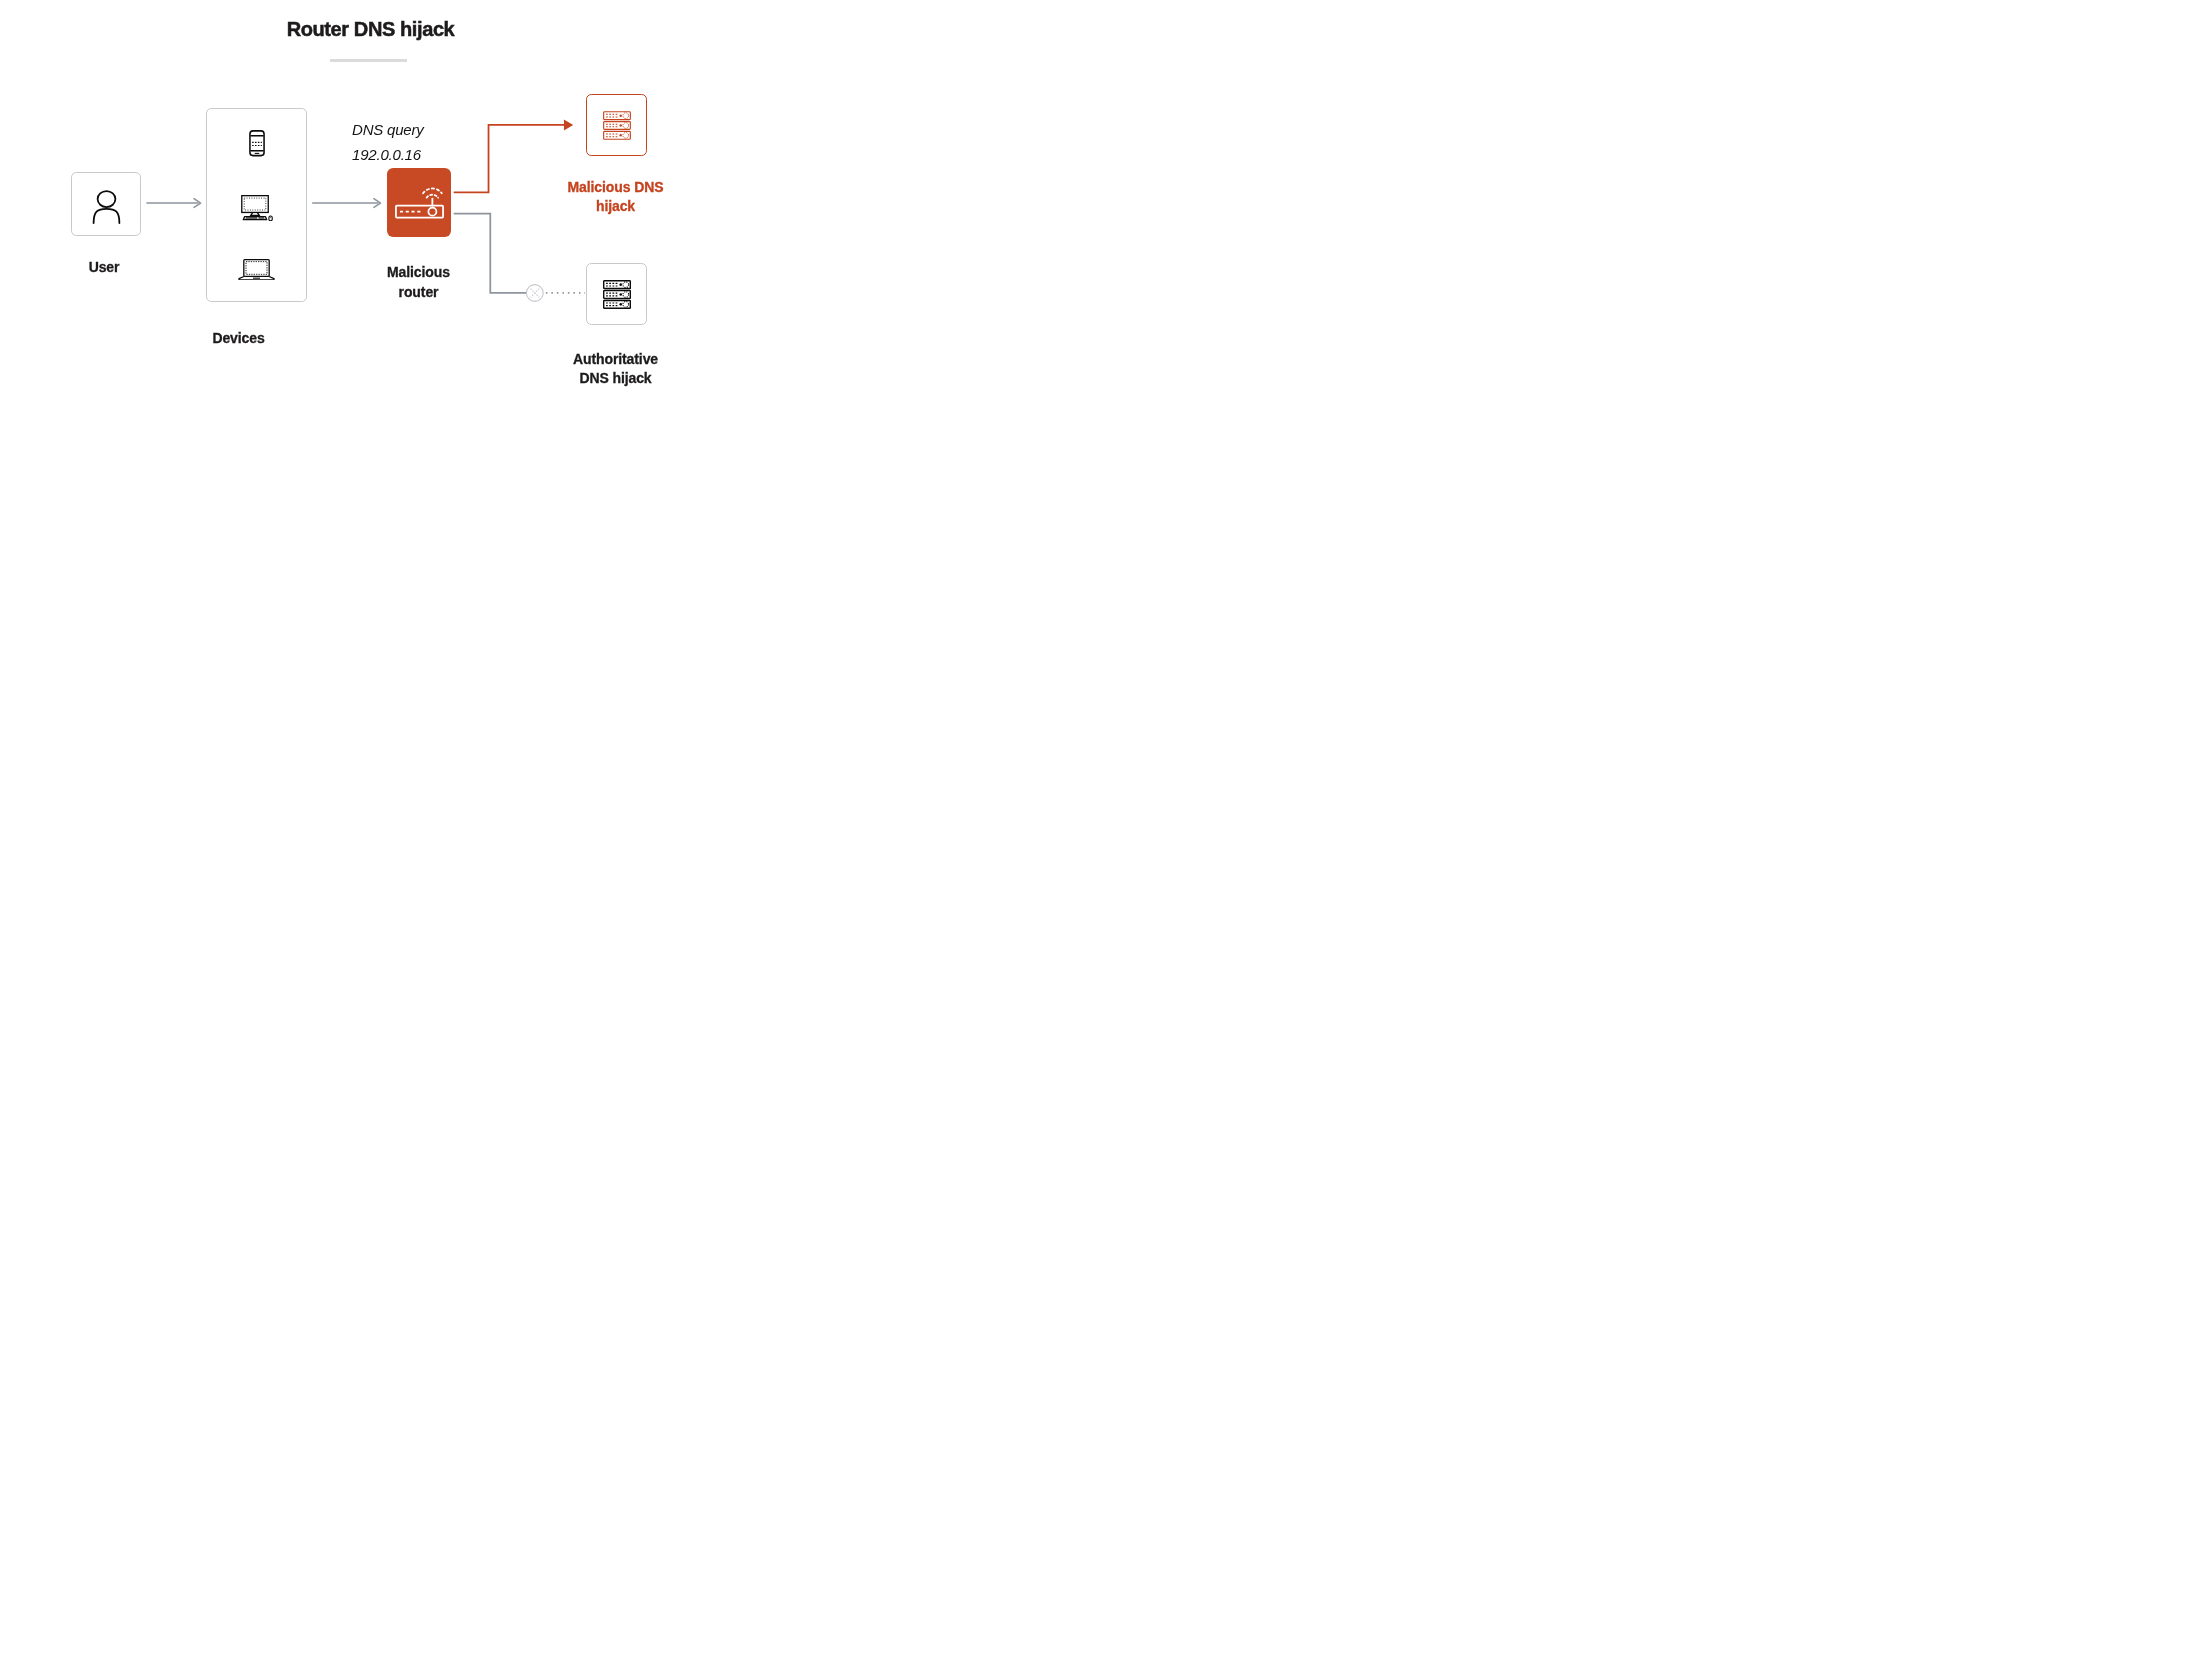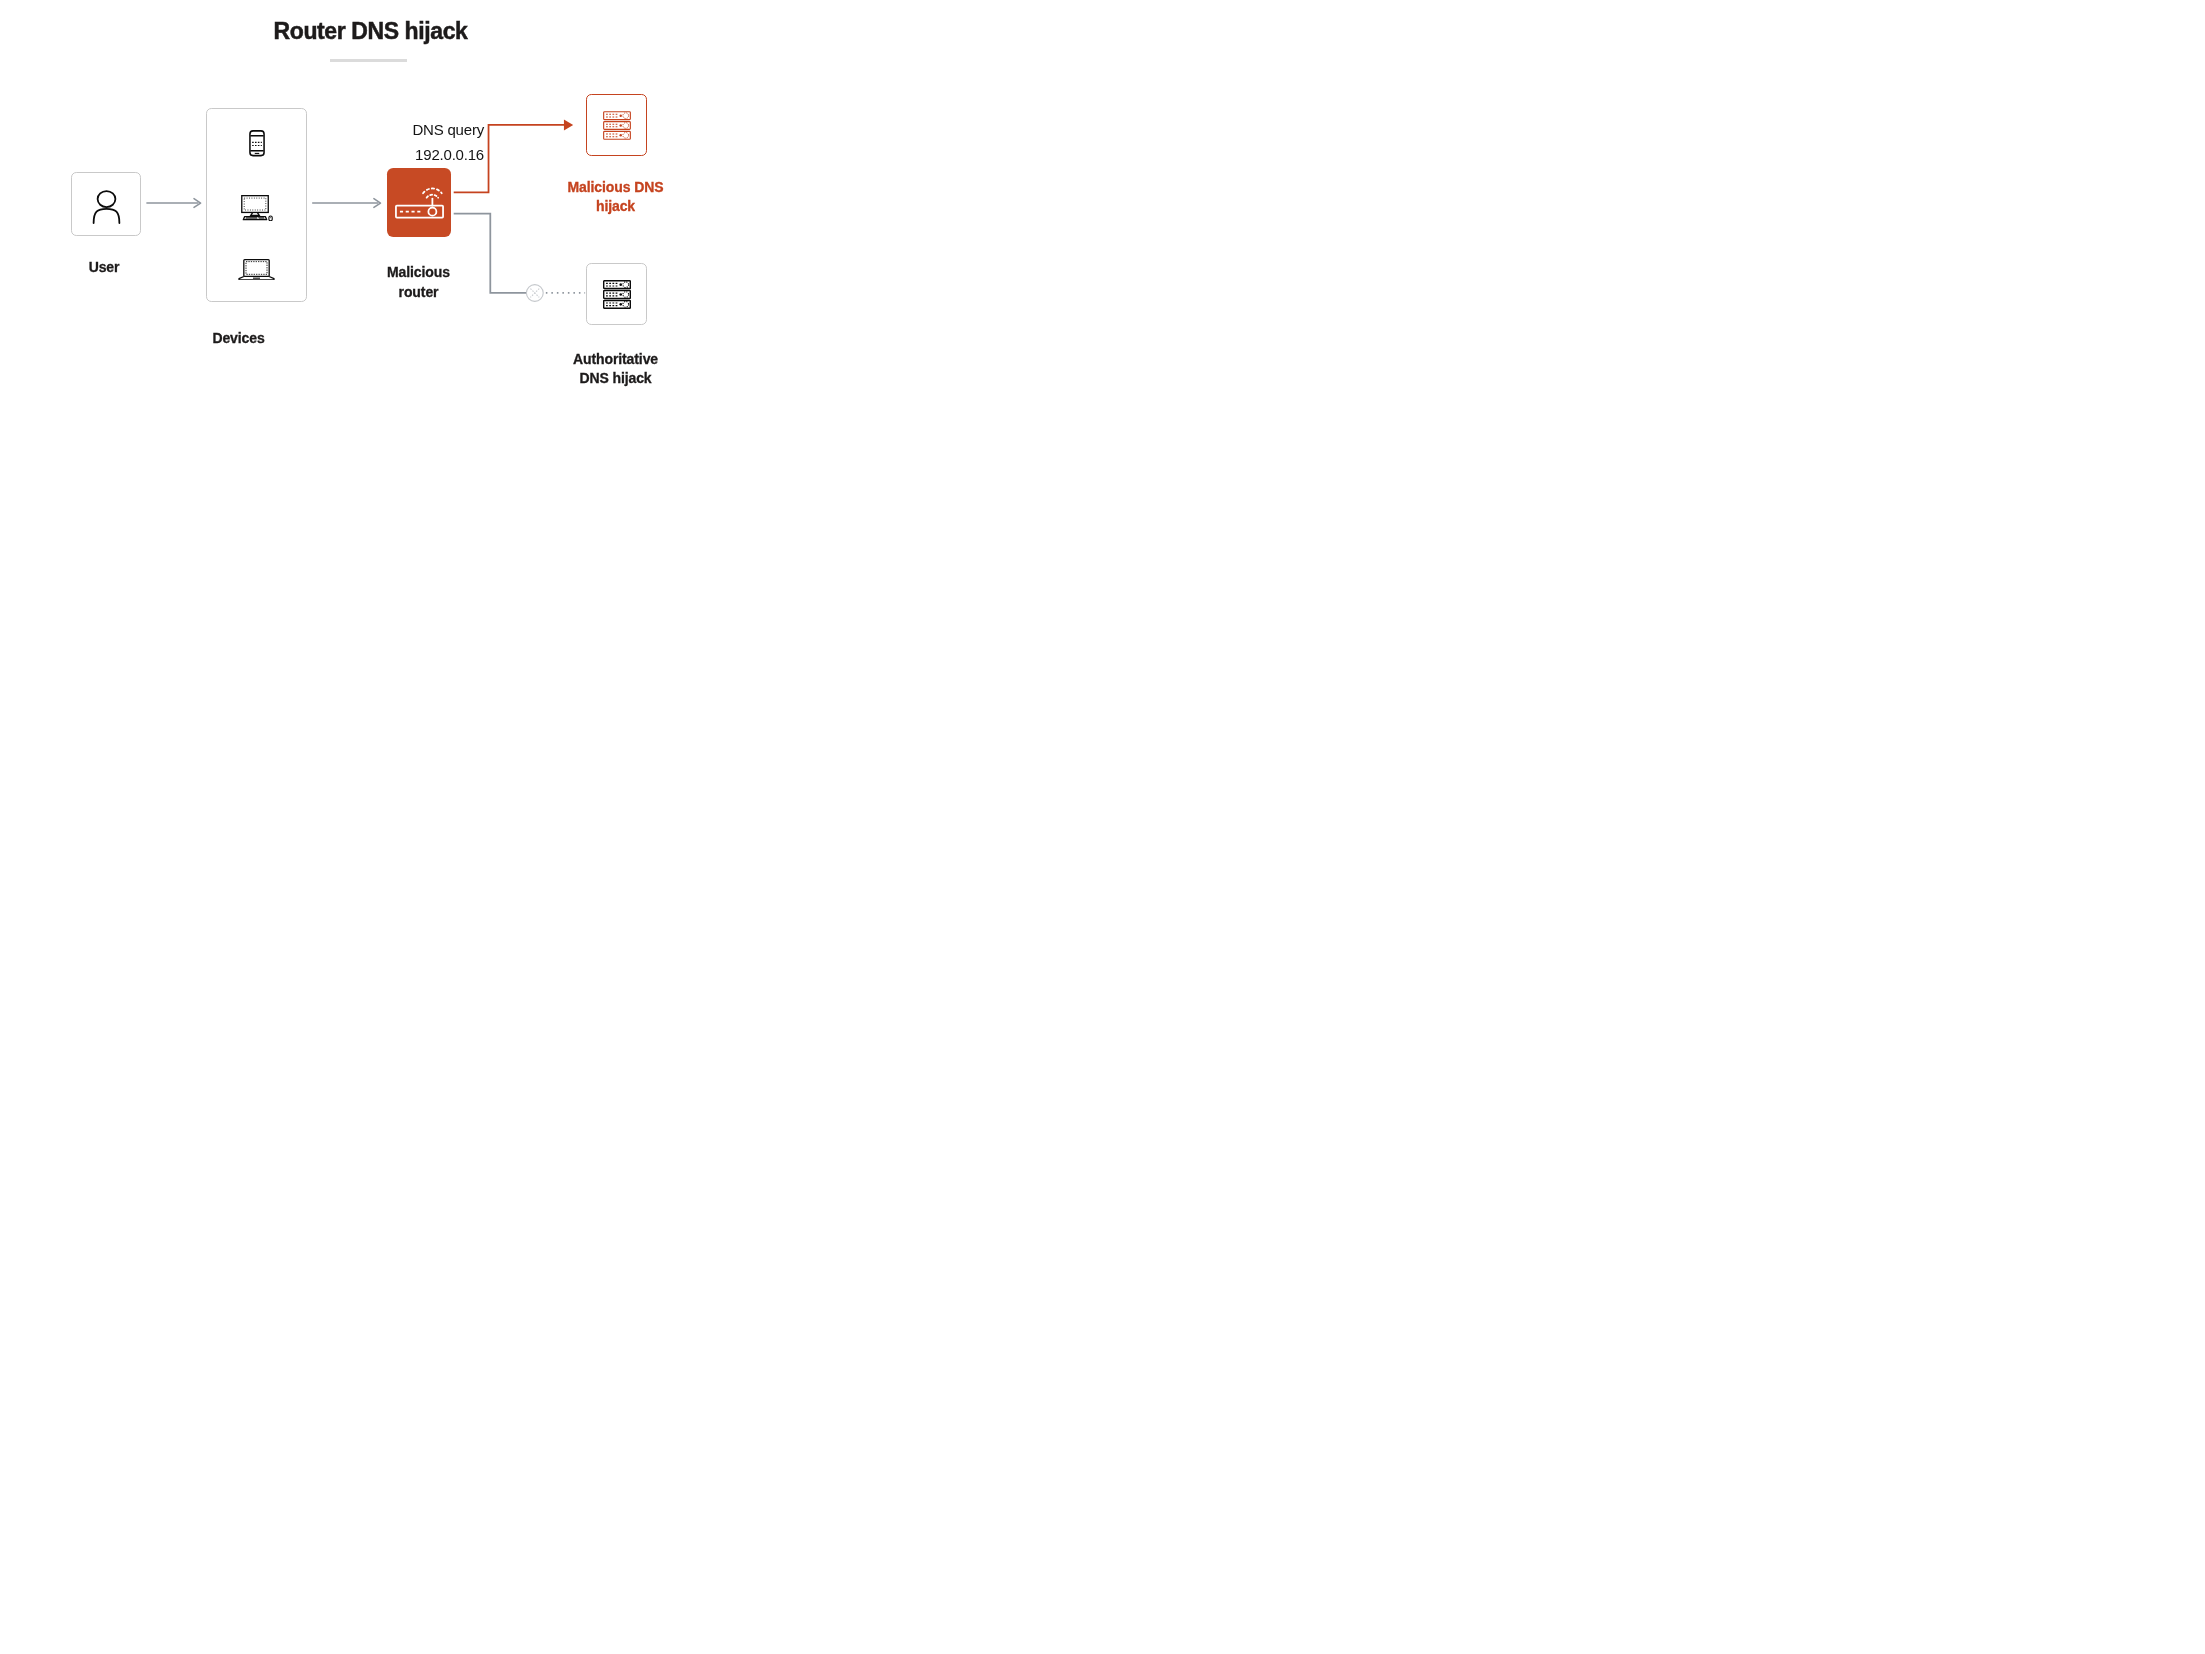--- a/index.html
+++ b/index.html
@@ -16,21 +16,21 @@
   .canvas{
     position:relative;
     width:735px;height:414px;
     background:var(--background);
     font-family:"Liberation Sans","DejaVu Sans",sans-serif;
     overflow:hidden;
   }
   .title{
     position:absolute;top:17.6px;left:0;width:741px;
     text-align:center;
-    font-size:23px;font-weight:700;letter-spacing:-0.4px;
+    font-size:20px;font-weight:700;letter-spacing:-0.4px;
     color:var(--text-black);
     -webkit-text-stroke:0.5px var(--text-black);
   }
   .title-underline{
     position:absolute;left:330px;top:59px;width:77px;height:3.1px;
     background:var(--underline-gray);
   }
   .node{
     position:absolute;background:#fff;
     border:0.9px solid var(--box-border-gray);
@@ -50,21 +50,21 @@
     line-height:19.4px;
     margin-top:15px;
   }
   .label-user{left:60px;top:243px;width:88px;}
   .label-devices{left:188px;top:314px;width:101px;}
   .label-router{left:357px;top:247px;width:123px;line-height:20px;}
   .label-malicious{left:545px;top:163px;width:141px;line-height:18.5px;color:var(--accent-red);-webkit-text-stroke:0.3px var(--accent-red);}
   .label-auth{left:545px;top:335px;width:141px;line-height:18.5px;}
   .dns-annotation{
     position:absolute;left:352px;top:117px;width:132px;
-    text-align:right;font-size:15px;font-weight:400;
+    text-align:left;font-style:italic;font-size:15px;font-weight:400;
     color:#141414;line-height:25px;letter-spacing:-0.2px;
   }
   .conn-layer{position:absolute;left:0;top:0;width:735px;height:414px;pointer-events:none;}
   .stroke-gray{stroke:var(--connector-gray);}
   .stroke-red{stroke:var(--accent-red);}
   .fill-red{fill:var(--accent-red);}
   .icon-black{stroke:#0B0B0B;}
   .icon-red{stroke:var(--accent-red);}
   .icon-white{stroke:#FFFFFF;}
   svg .nf{fill:none;}

